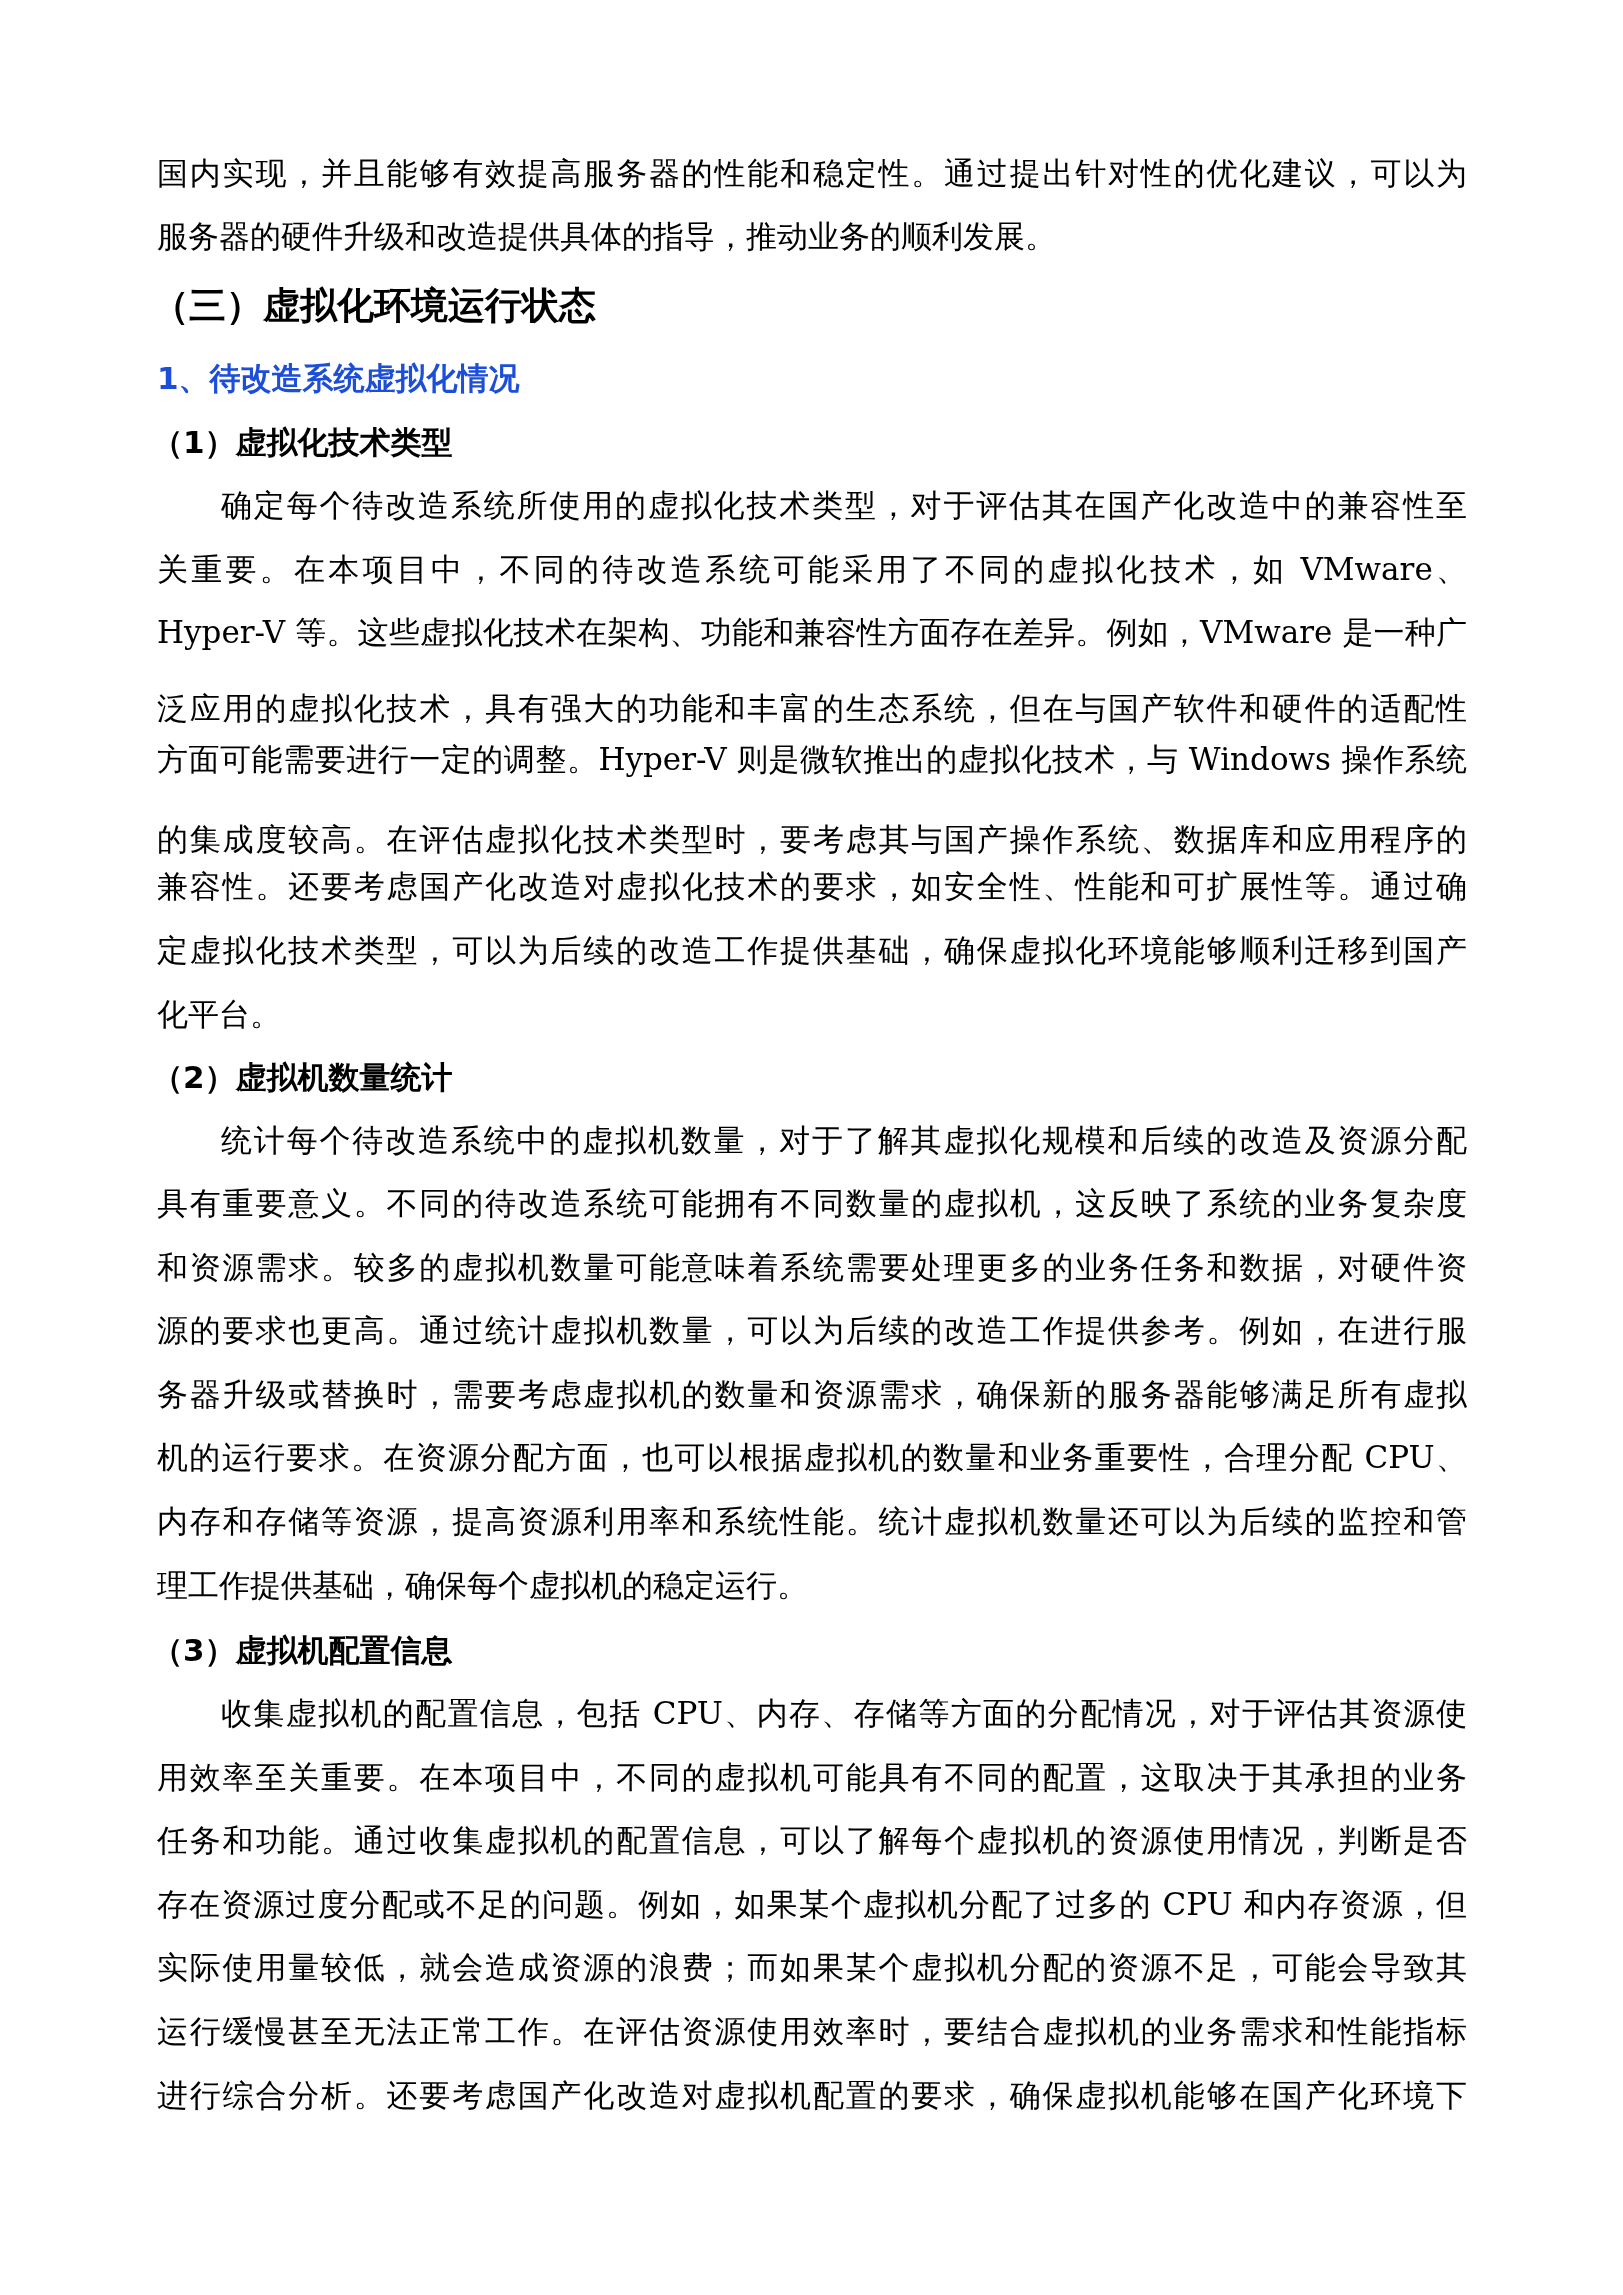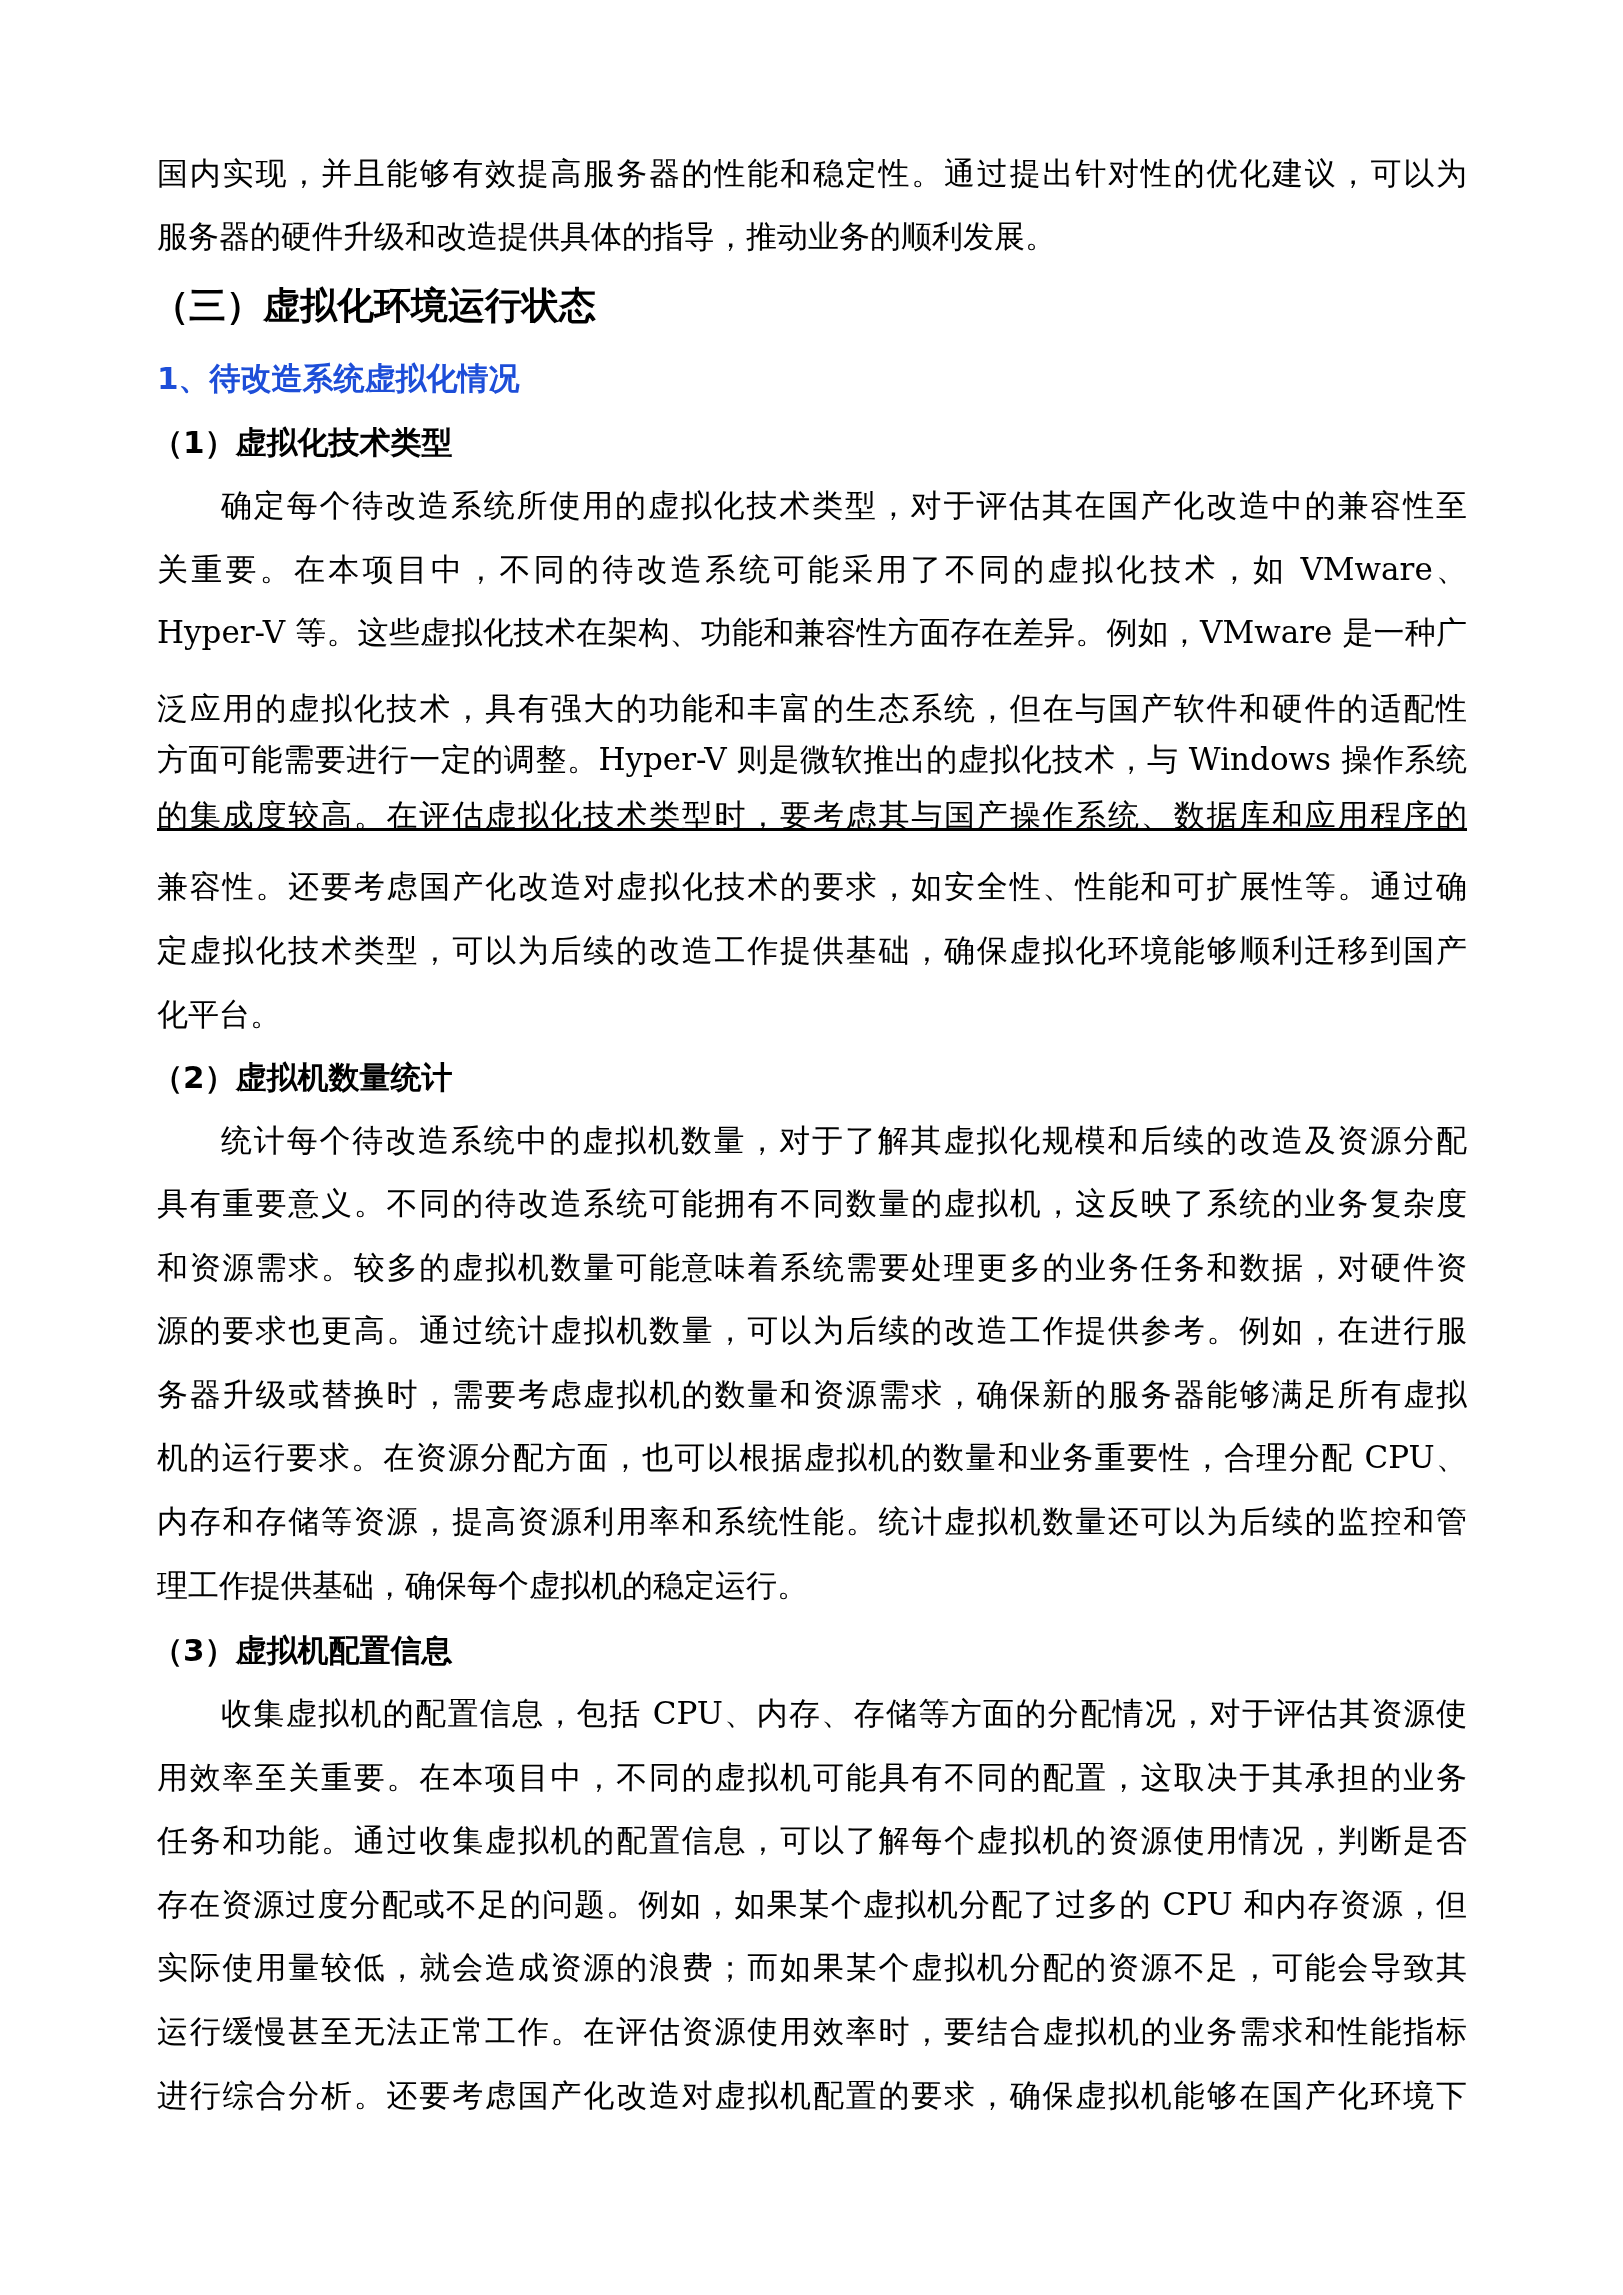--- a/index.html
+++ b/index.html
@@ -45,21 +45,21 @@
   <div class="h2" style="top:283px;">（三）虚拟化环境运行状态</div>
 
   <div class="h3" style="top:359px;">1、待改造系统虚拟化情况</div>
 
   <div class="h4" style="top:423px;">（1）虚拟化技术类型</div>
   <div class="line indent" style="top:486px;">确定每个待改造系统所使用的虚拟化技术类型，对于评估其在国产化改造中的兼容性至</div>
   <div class="line" style="top:550px;">关重要。在本项目中，不同的待改造系统可能采用了不同的虚拟化技术，如 VMware、</div>
   <div class="line" style="top:613px;">Hyper-V 等。这些虚拟化技术在架构、功能和兼容性方面存在差异。例如，VMware 是一种广</div>
   <div class="line" style="top:677px;margin-top:12px;">泛应用的虚拟化技术，具有强大的功能和丰富的生态系统，但在与国产软件和硬件的适配性</div>
   <div class="line" style="top:740px;">方面可能需要进行一定的调整。Hyper-V 则是微软推出的虚拟化技术，与 Windows 操作系统</div>
-  <div class="line" style="top:796px;text-decoration:underline;">的集成度较高。在评估虚拟化技术类型时，要考虑其与国产操作系统、数据库和应用程序的</div>
+  <div class="line" style="top:820px;">的集成度较高。在评估虚拟化技术类型时，要考虑其与国产操作系统、数据库和应用程序的</div>
   <div class="line" style="top:867px;">兼容性。还要考虑国产化改造对虚拟化技术的要求，如安全性、性能和可扩展性等。通过确</div>
   <div class="line" style="top:931px;">定虚拟化技术类型，可以为后续的改造工作提供基础，确保虚拟化环境能够顺利迁移到国产</div>
   <div class="line last" style="top:995px;">化平台。</div>
 
   <div class="h4" style="top:1058px;">（2）虚拟机数量统计</div>
   <div class="line indent" style="top:1121px;">统计每个待改造系统中的虚拟机数量，对于了解其虚拟化规模和后续的改造及资源分配</div>
   <div class="line" style="top:1184px;">具有重要意义。不同的待改造系统可能拥有不同数量的虚拟机，这反映了系统的业务复杂度</div>
   <div class="line" style="top:1248px;">和资源需求。较多的虚拟机数量可能意味着系统需要处理更多的业务任务和数据，对硬件资</div>
   <div class="line" style="top:1311px;">源的要求也更高。通过统计虚拟机数量，可以为后续的改造工作提供参考。例如，在进行服</div>
   <div class="line" style="top:1438px;">机的运行要求。在资源分配方面，也可以根据虚拟机的数量和业务重要性，合理分配 CPU、</div>

